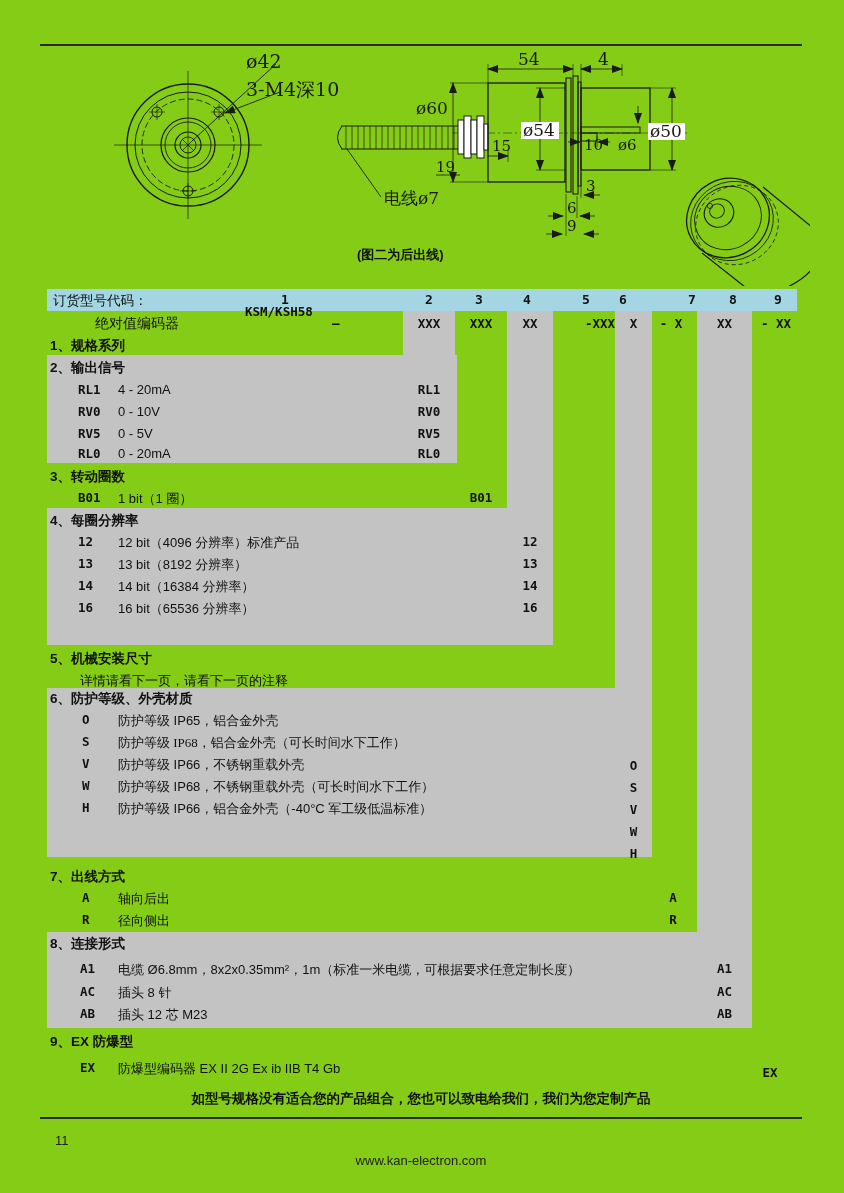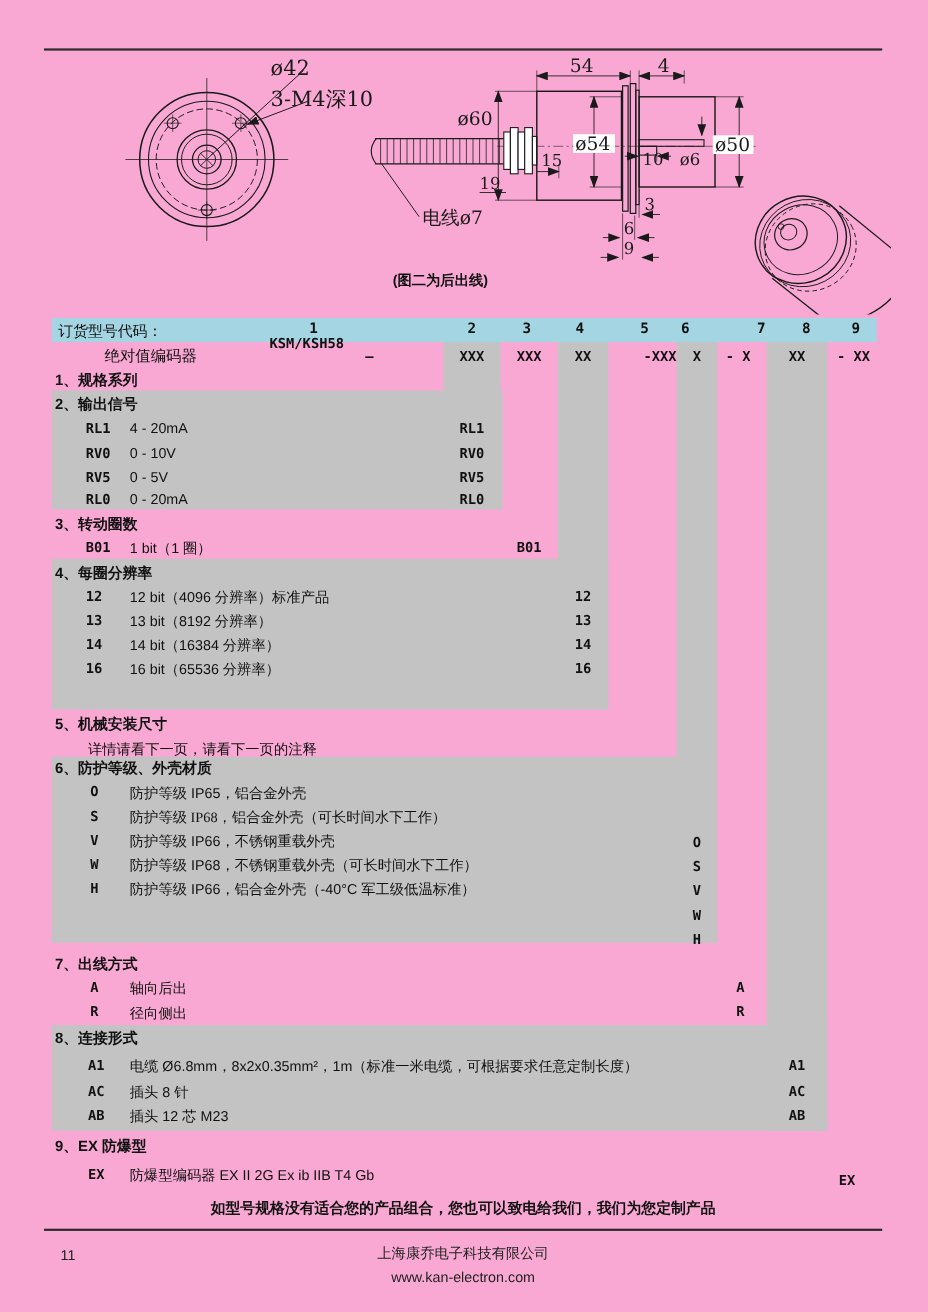--- a/index.html
+++ b/index.html
@@ -1,16 +1,16 @@
 <!DOCTYPE html>
 <html><head>
 <meta charset="utf-8">
 <style>
   html,body{margin:0;padding:0;background:#888;}
-  .page{position:relative;width:844px;height:1193px;background:#f9a8d4;
+  .page{position:relative;width:844px;height:1193px;background:#84cc16;
         font-family:"Liberation Sans",sans-serif;color:#111;overflow:hidden;}
   .abs{position:absolute;white-space:nowrap;}
   .rule{position:absolute;background:#2a2a2a;height:2px;}
   .teal{position:absolute;background:#a3d6e2;}
   .band,.blk{position:absolute;background:#c3c3c3;}
   .tbl-title{font-weight:normal;font-size:13.5px;}
   .colnum{font-family:"DejaVu Sans Mono",monospace;font-weight:bold;font-size:13px;text-align:center;}
   .code{font-family:"DejaVu Sans Mono",monospace;font-weight:bold;font-size:12.5px;}
   .desc{font-size:13px;}
   .sec-title{font-weight:bold;font-size:13.5px;}
@@ -319,16 +319,15 @@
   <div class="abs sec-title" style="left:50px;top:1033px;">9、EX 防爆型</div>
   <div class="abs code" style="left:80px;top:1060px;">EX</div>
   <div class="abs desc" style="left:118px;top:1060px;">防爆型编码器 EX II 2G Ex ib IIB T4 Gb</div>
   <div class="abs code center" style="left:750px;top:1065px;width:40px;">EX</div>
 
   <div class="abs note center" style="left:40px;top:1090px;width:762px;">如型号规格没有适合您的产品组合，您也可以致电给我们，我们为您定制产品</div>
 
   <div class="rule" style="left:40px;top:1117px;width:762px;"></div>
 
   <div class="abs footer-txt" style="left:55px;top:1133px;">11</div>
-  <div class="abs footer-txt center" style="left:40px;top:1131px;width:762px;">上海康乔电子科技有限公司</div>
   <div class="abs footer-txt center" style="left:40px;top:1153px;width:762px;">www.kan-electron.com</div>
 
 </div>
 
 </body></html>

